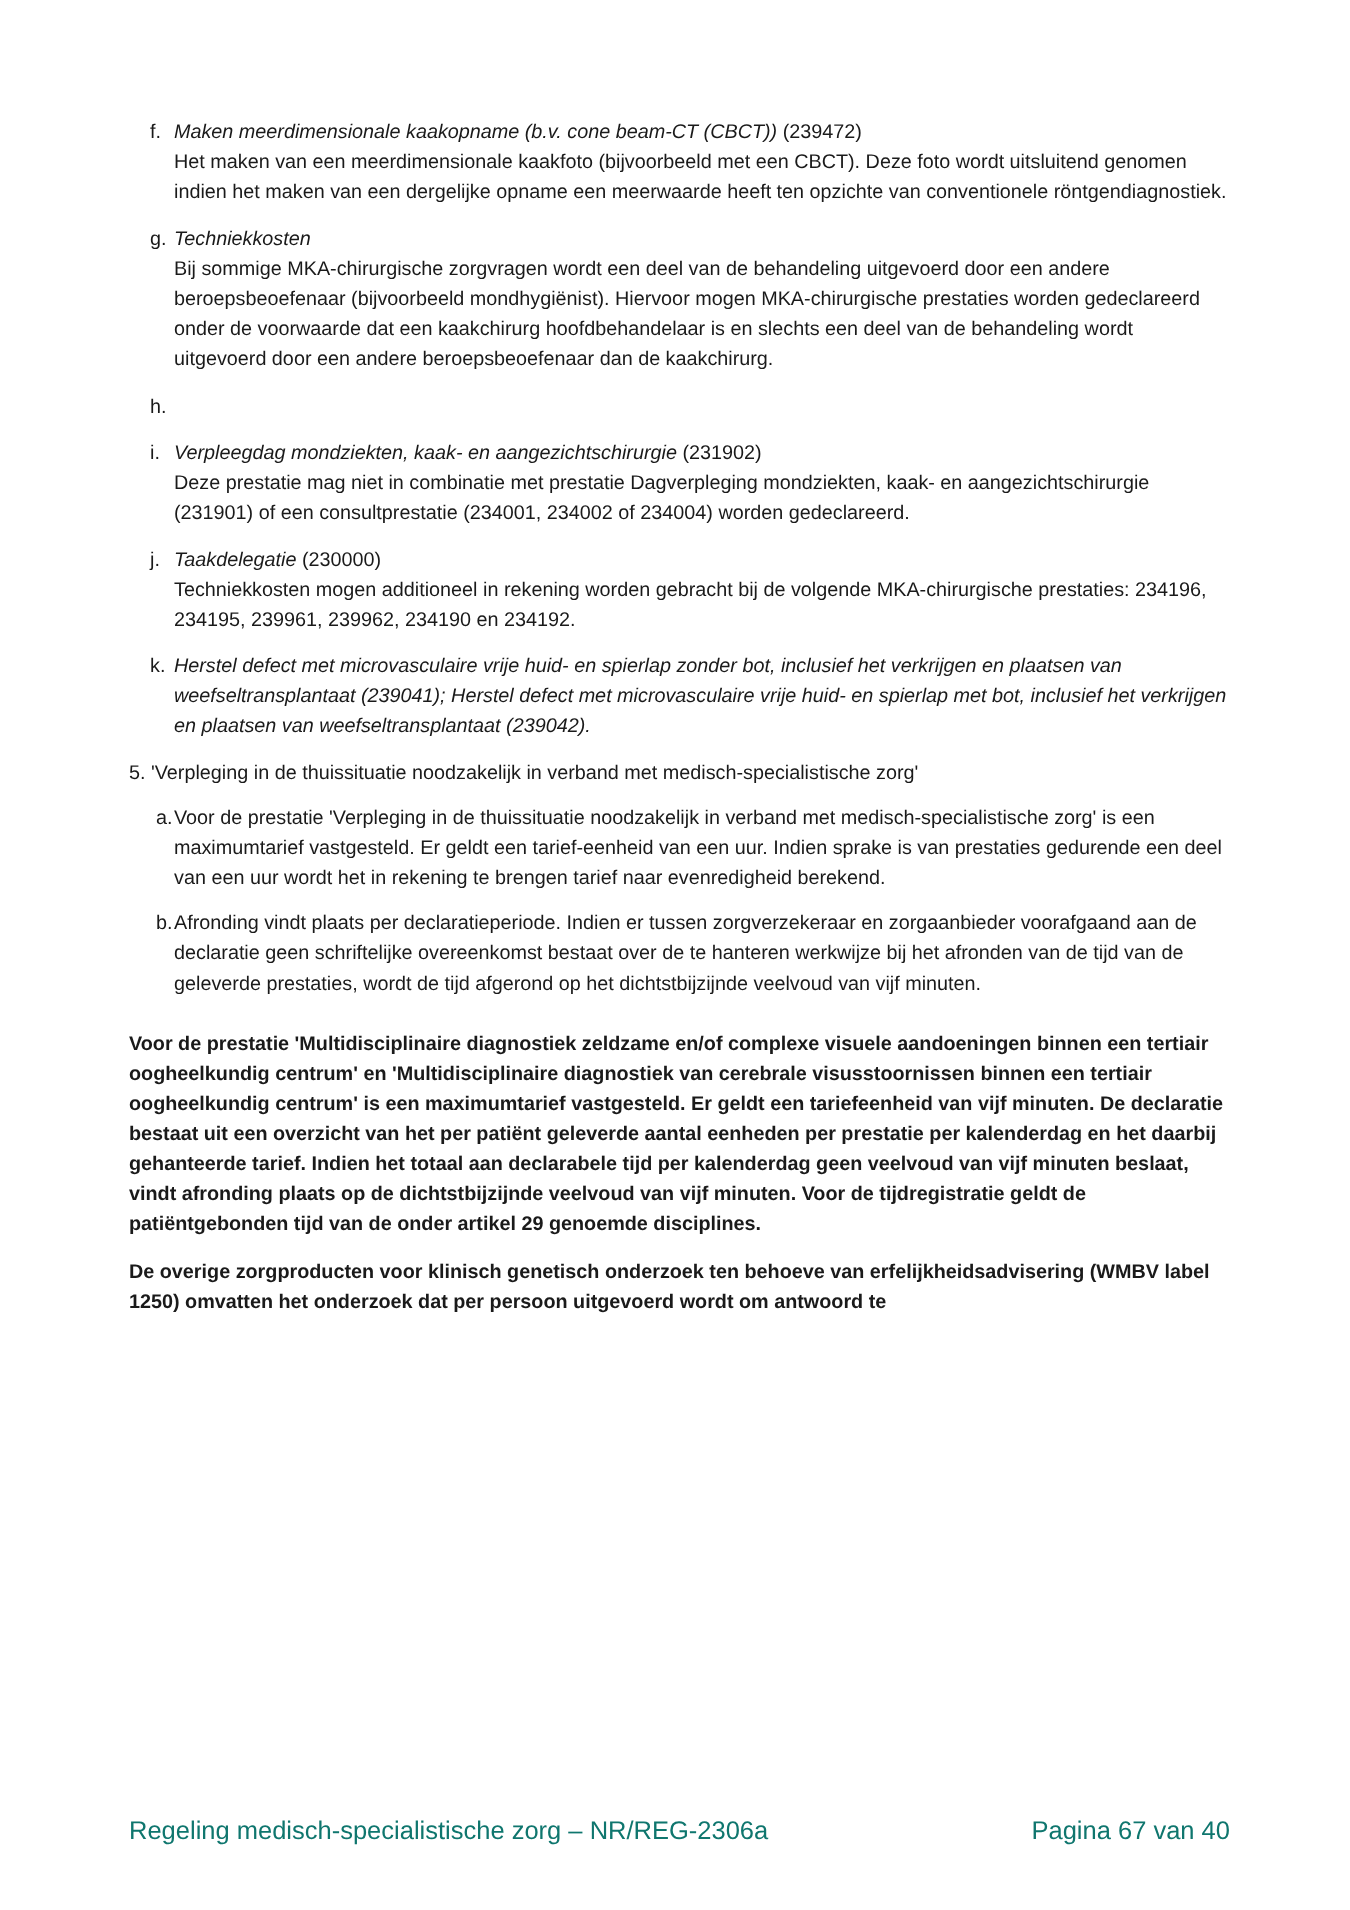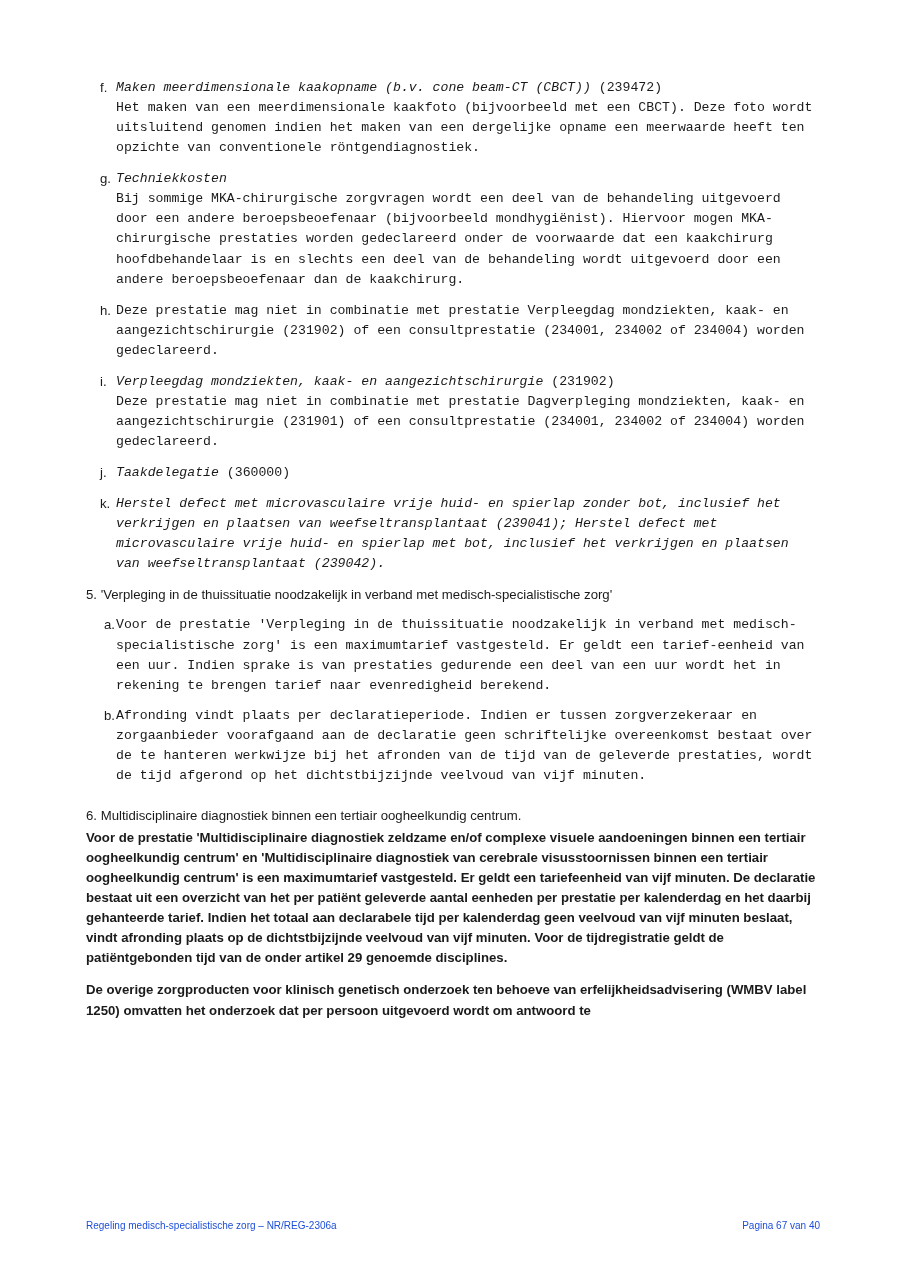--- a/index.html
+++ b/index.html
@@ -36,21 +36,20 @@
   .alpha-marker {
     width: 30px;
     flex: 0 0 30px;
     text-align: left;
     padding-left: 14px;
     box-sizing: border-box;
     font-size: 13.2px;
   }
   .alpha-body {
     flex: 1 1 auto;
-    font-family: Liberation Mono, monospace;
   }
   .lead-italic {
     font-style: italic;
   }
   .lead-italic .plain {
     font-style: normal;
   }
   .para {
     margin: 0;
   }
@@ -83,22 +82,22 @@
 
   
   .footer {
     position: absolute;
     left: 86px;
     right: 80px;
     bottom: 42px;
     display: flex;
     justify-content: space-between;
     align-items: baseline;
-    font-size: 10px;
-    color: #1d4ed8;
+    font-size: 17px;
+    color: #0f766e;
   }
 </style>
 </head>
 <body>
 
 <div class="page">
   <div class="content">
 
     <div class="alpha-item">
       <div class="alpha-marker">f.</div>
@@ -112,36 +111,36 @@
       <div class="alpha-marker">g.</div>
       <div class="alpha-body">
         <p class="para lead-italic"><span>Techniekkosten</span><span class="plain"></span></p>
         <p class="para">Bij sommige MKA-chirurgische zorgvragen wordt een deel van de behandeling uitgevoerd door een andere beroepsbeoefenaar (bijvoorbeeld mondhygiënist). Hiervoor mogen MKA-chirurgische prestaties worden gedeclareerd onder de voorwaarde dat een kaakchirurg hoofdbehandelaar is en slechts een deel van de behandeling wordt uitgevoerd door een andere beroepsbeoefenaar dan de kaakchirurg.</p>
       </div>
     </div>
 
     <div class="alpha-item">
       <div class="alpha-marker">h.</div>
       <div class="alpha-body">
-        <p class="para">Deze prestatie mag niet in combinatie met prestatie Verpleegdag mondziekten, kaak- en aangezichtschirurgie (231902) of een consultprestatie (234001, 234002 of 234004) worden gedeclareerd.</p>
       </div>
     </div>
 
     <div class="alpha-item">
       <div class="alpha-marker">i.</div>
       <div class="alpha-body">
         <p class="para lead-italic"><span>Verpleegdag mondziekten, kaak- en aangezichtschirurgie</span><span class="plain"> (231902)</span></p>
         <p class="para">Deze prestatie mag niet in combinatie met prestatie Dagverpleging mondziekten, kaak- en aangezichtschirurgie (231901) of een consultprestatie (234001, 234002 of 234004) worden gedeclareerd.</p>
       </div>
     </div>
 
     <div class="alpha-item">
       <div class="alpha-marker">j.</div>
       <div class="alpha-body">
-        <p class="para lead-italic"><span>Taakdelegatie</span><span class="plain"> (360000)</span></p>
+        <p class="para lead-italic"><span>Taakdelegatie</span><span class="plain"> (230000)</span></p>
+        <p class="para">Techniekkosten mogen additioneel in rekening worden gebracht bij de volgende MKA-chirurgische prestaties: 234196, 234195, 239961, 239962, 234190 en 234192.</p>
       </div>
     </div>
 
     <div class="alpha-item">
       <div class="alpha-marker">k.</div>
       <div class="alpha-body">
         <p class="para lead-italic"><span>Herstel defect met microvasculaire vrije huid- en spierlap zonder bot, inclusief het verkrijgen en plaatsen van weefseltransplantaat (239041); Herstel defect met microvasculaire vrije huid- en spierlap met bot, inclusief het verkrijgen en plaatsen van weefseltransplantaat (239042).</span><span class="plain"></span></p>
       </div>
     </div>
 
@@ -156,21 +155,20 @@
       </div>
       <div class="alpha-item">
         <div class="alpha-marker">b.</div>
         <div class="alpha-body">
           <p class="para">Afronding vindt plaats per declaratieperiode. Indien er tussen zorgverzekeraar en zorgaanbieder voorafgaand aan de declaratie geen schriftelijke overeenkomst bestaat over de te hanteren werkwijze bij het afronden van de tijd van de geleverde prestaties, wordt de tijd afgerond op het dichtstbijzijnde veelvoud van vijf minuten.</p>
         </div>
       </div>
     </div>
 
     <div class="sec-gap">
-      <p class="num-para">6. Multidisciplinaire diagnostiek binnen een tertiair oogheelkundig centrum.</p>
       <p class="block-para">Voor de prestatie 'Multidisciplinaire diagnostiek zeldzame en/of complexe visuele aandoeningen binnen een tertiair oogheelkundig centrum' en 'Multidisciplinaire diagnostiek van cerebrale visusstoornissen binnen een tertiair oogheelkundig centrum' is een maximumtarief vastgesteld. Er geldt een tariefeenheid van vijf minuten. De declaratie bestaat uit een overzicht van het per patiënt geleverde aantal eenheden per prestatie per kalenderdag en het daarbij gehanteerde tarief. Indien het totaal aan declarabele tijd per kalenderdag geen veelvoud van vijf minuten beslaat, vindt afronding plaats op de dichtstbijzijnde veelvoud van vijf minuten. Voor de tijdregistratie geldt de patiëntgebonden tijd van de onder artikel 29 genoemde disciplines.</p>
     </div>
 
     <div>
       <p class="block-para">De overige zorgproducten voor klinisch genetisch onderzoek ten behoeve van erfelijkheidsadvisering (WMBV label 1250) omvatten het onderzoek dat per persoon uitgevoerd wordt om antwoord te</p>
     </div>
 
   </div>
 
   <div class="footer">

